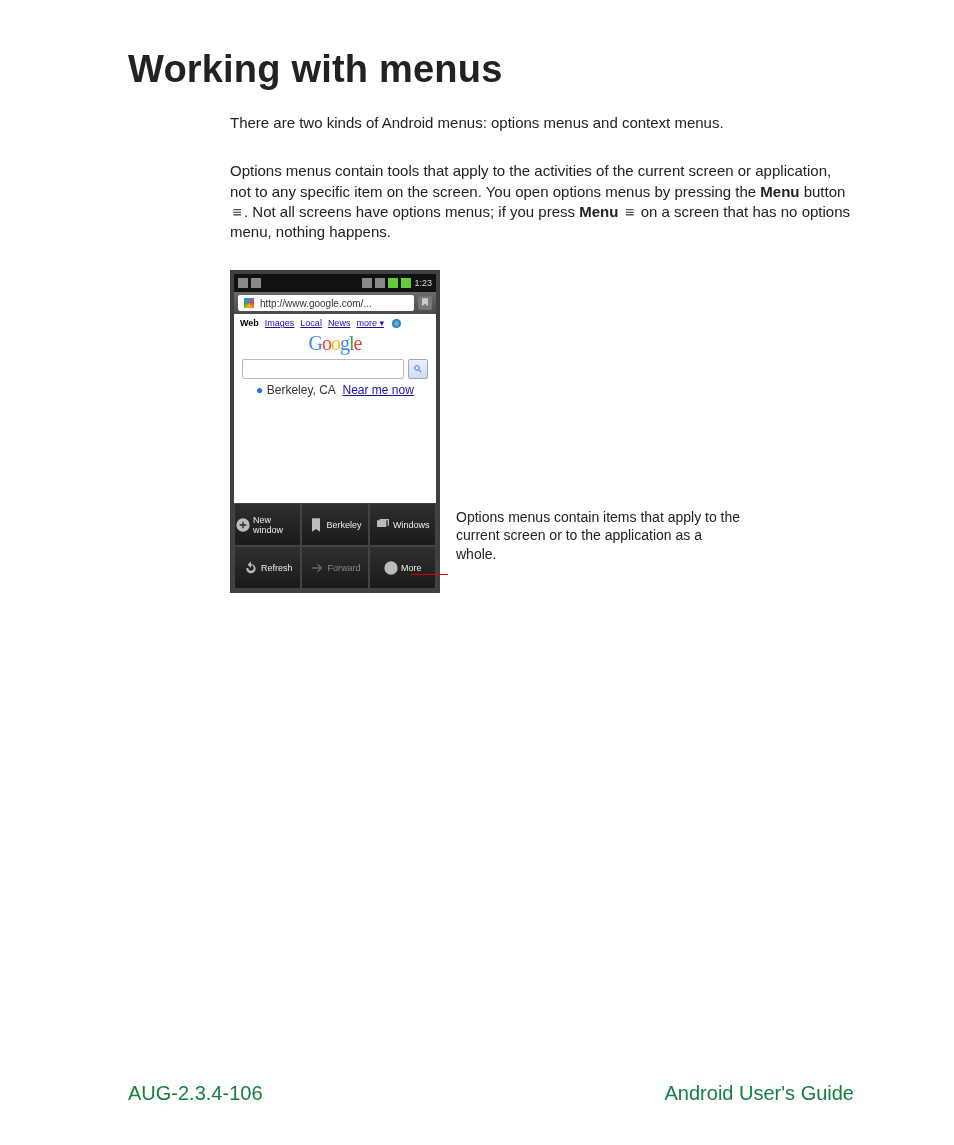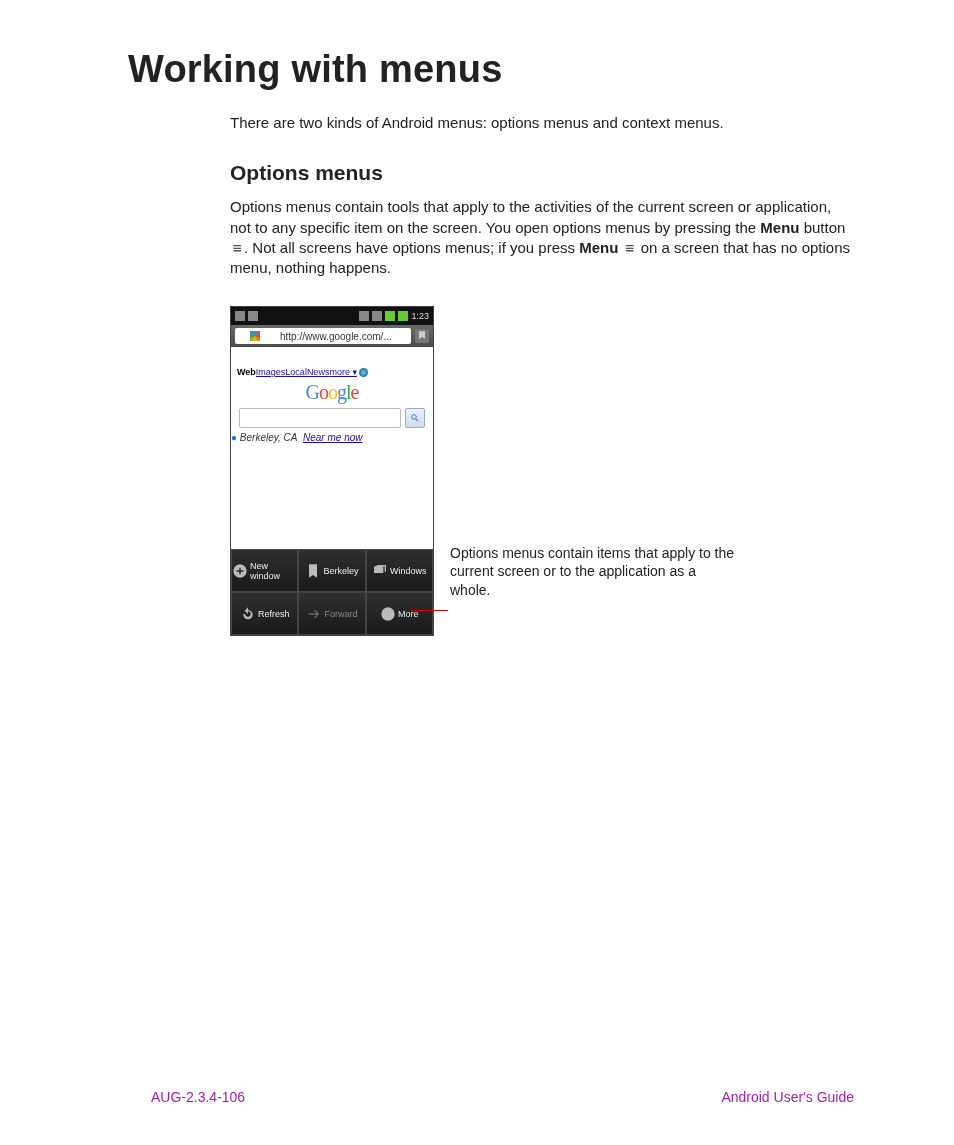--- a/index.html
+++ b/index.html
@@ -57,21 +57,21 @@
     display: inline-block;
     width: 14px;
     text-align: center;
     color: #555;
   }
 
   
   .phone {
     width: 202px;
     background: #000;
-    border: 1px solid #404040;
+    border: 4px solid #404040;
     margin-top: 18px;
   }
   .status-bar {
     height: 18px;
     background: #111;
     display: flex;
     align-items: center;
     justify-content: space-between;
     padding: 0 4px;
     font-size: 9px;
@@ -90,30 +90,31 @@
   }
   .url-box {
     flex: 1;
     height: 16px;
     background: #fff;
     border-radius: 2px;
     font-size: 10px;
     color: #333;
     display: flex;
     align-items: center;
-    padding: 0 15px;
-    gap: 20px;
+    padding: 0 6px;
+    gap: 6px;
   }
   .url-box .fav { width: 10px; height: 10px; background: conic-gradient(#4285F4, #EA4335, #FBBC05, #34A853, #4285F4); }
   .bm-icon { width: 14px; height: 14px; background: #777; border-radius: 2px; position: relative; }
   .bm-icon::before { content:""; position:absolute; left:4px; top:2px; width:6px; height:8px; background:#ccc; clip-path: polygon(0 0,100% 0,100% 100%,50% 70%,0 100%); }
   .browser-body { background: #fff; }
   .tabs-row {
     display: flex;
-    padding: 20px 6px 2px 6px;
+    gap: 6px;
+    padding: 4px 6px 2px 6px;
     font-size: 9px;
     align-items: center;
   }
   .tabs-row .tab { color: #1a0dab; text-decoration: underline; }
   .tabs-row .tab.active { color: #000; font-weight: bold; text-decoration: none; }
   .tabs-row .globe { width: 9px; height: 9px; border-radius: 50%; background: radial-gradient(#6cf,#147); margin-left: 2px; }
   .google-logo {
     text-align: center;
     padding: 2px 0 4px 0;
     font-size: 20px;
@@ -143,24 +144,24 @@
     height: 18px;
     border: 1px solid #9ab;
     background: linear-gradient(#eef,#cde);
     border-radius: 2px;
     display: flex;
     align-items: center;
     justify-content: center;
   }
   .search-btn svg { width: 10px; height: 10px; }
   .loc-row {
-    font-size: 10px;
+    text-align: center;
+    font-size: 12px;
     padding: 0 0 6px 0;
     color: #333;
-    font-style: italic;
   }
   .loc-row .dot { color:#1a73e8; }
   .loc-row .link { color: #1a0dab; text-decoration: underline; }
   .phone-gap { height: 100px; background: #fff; }
 
   .options-grid {
     display: grid;
     grid-template-columns: 1fr 1fr 1fr;
     grid-template-rows: 43px 43px;
     background: #000;
@@ -203,36 +204,34 @@
     top: 322px;
   }
 
   .footer-row {
     position: absolute;
     bottom: 40px;
     left: 128px;
     right: 100px;
     display: flex;
     justify-content: space-between;
-    font-size: 14px;
-    color: #a21caf;
-    margin-left: 23px;
+    font-size: 20px;
+    color: #15803d;
   }
 </style>
 </head>
 <body>
 
 <div class="page">
 
   <h1>Working with menus</h1>
 
   <div class="body-col">
     <p class="intro">There are two kinds of Android menus: options menus and context menus.</p>
 
-    <h2>Options menus</h2>
 
     <p>
       <span>Options menus contain tools that apply to the activities of the current screen or application, not to any specific item on the screen. You open options menus by pressing the </span><span class="bold">Menu</span><span> button </span><span class="menu-glyph">≡</span><span>. Not all screens have options menus; if you press </span><span class="bold">Menu</span> <span class="menu-glyph">≡</span><span> on a screen that has no options menu, nothing happens.</span>
     </p>
 
 
     <div class="figure-row">
       <div class="phone">
         <div class="status-bar">
           <div class="status-left">

